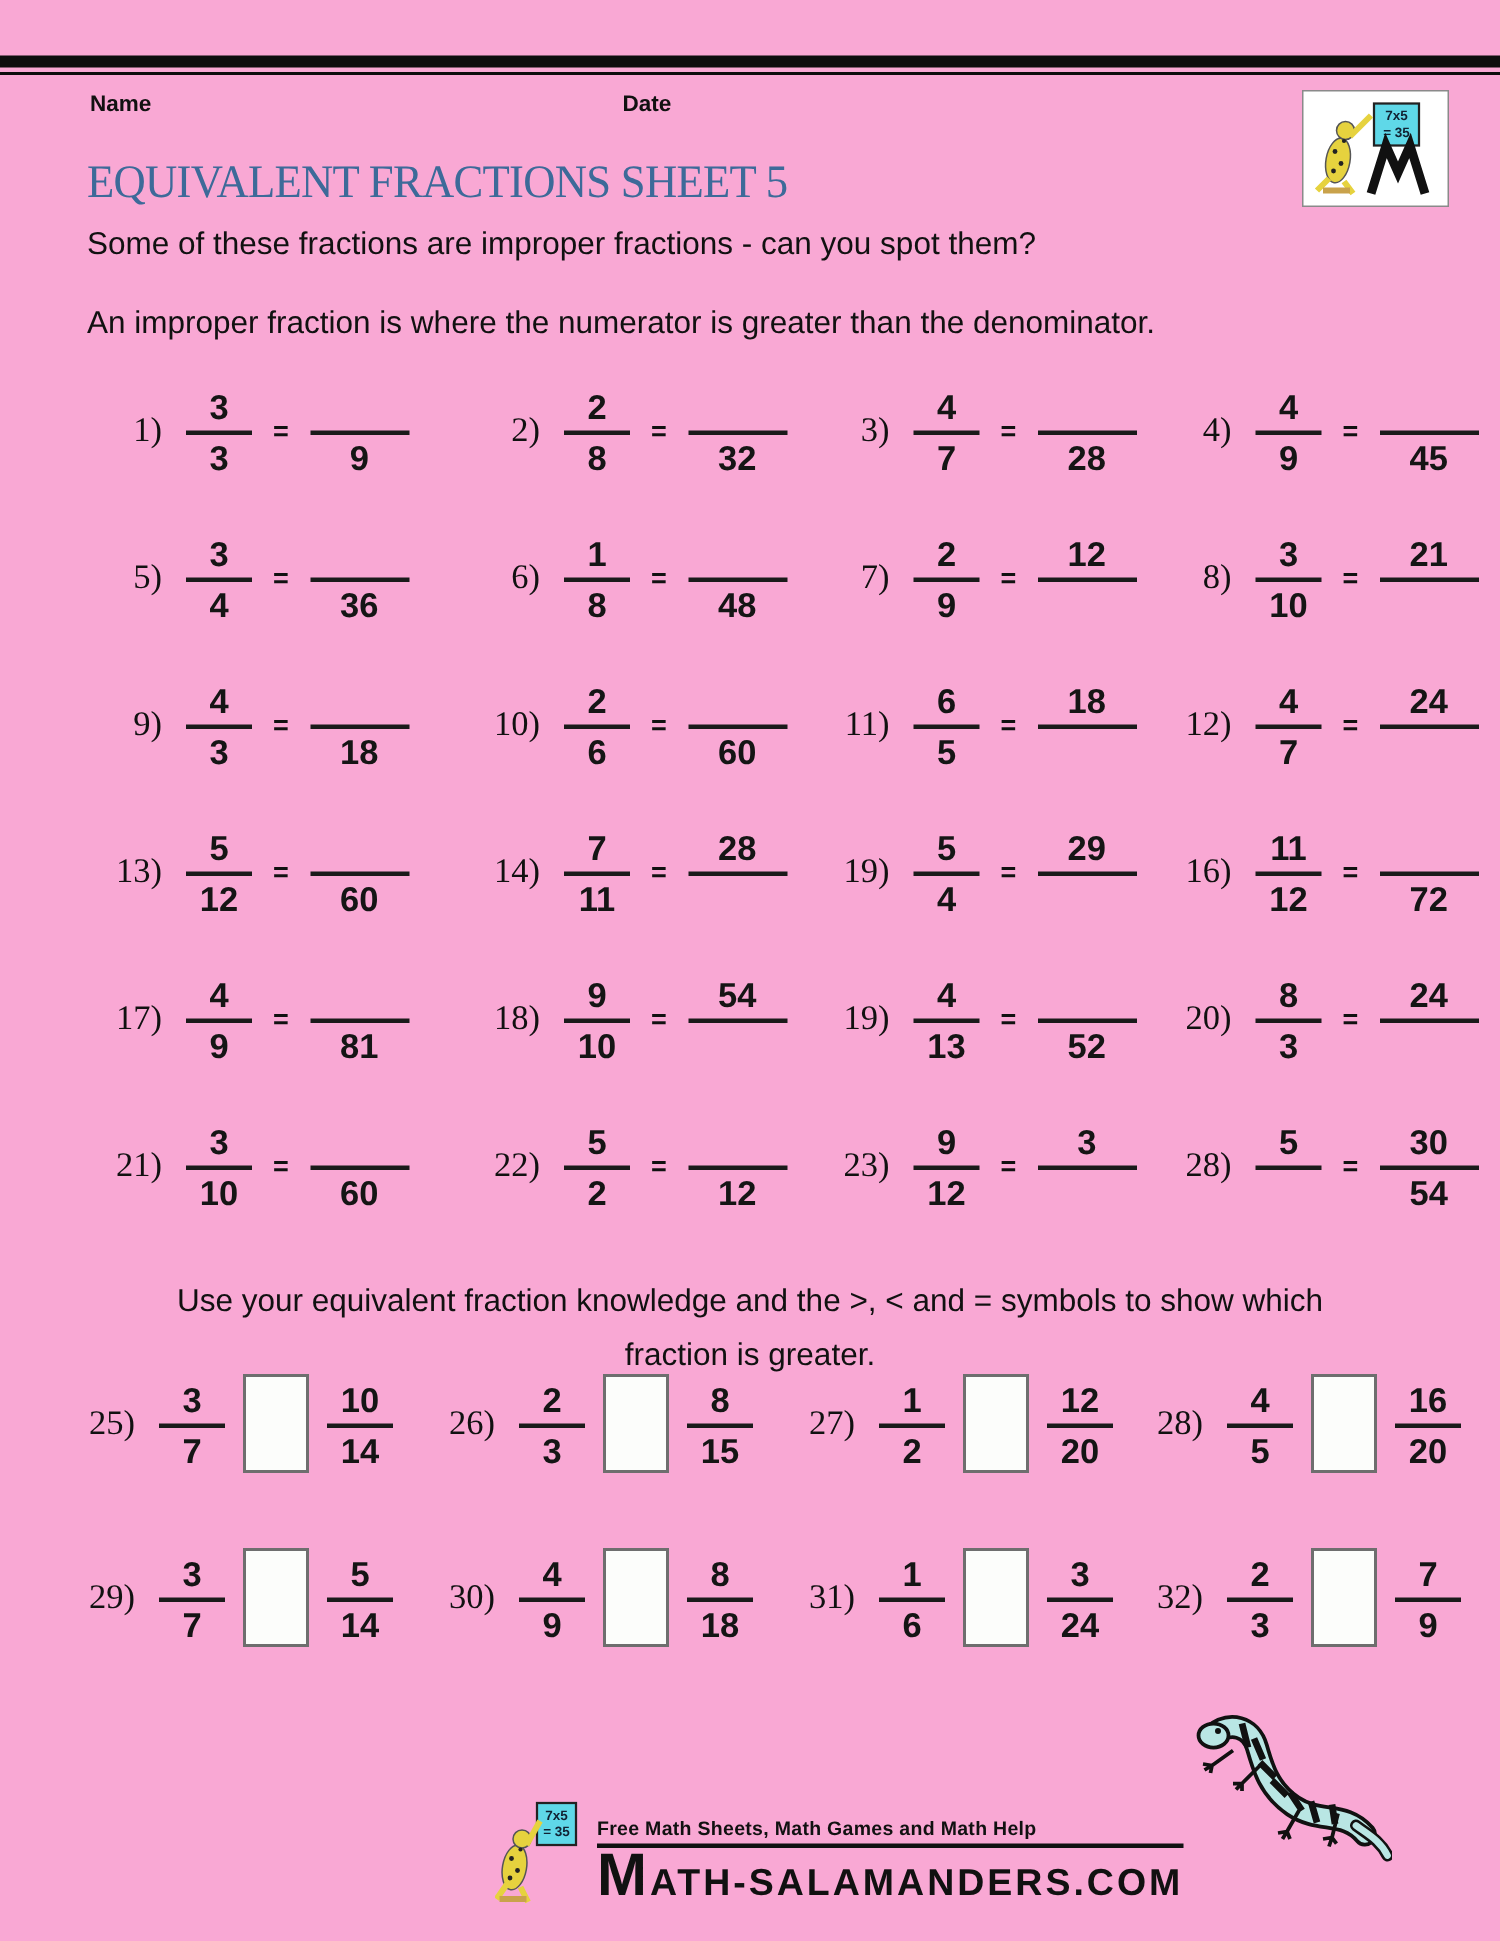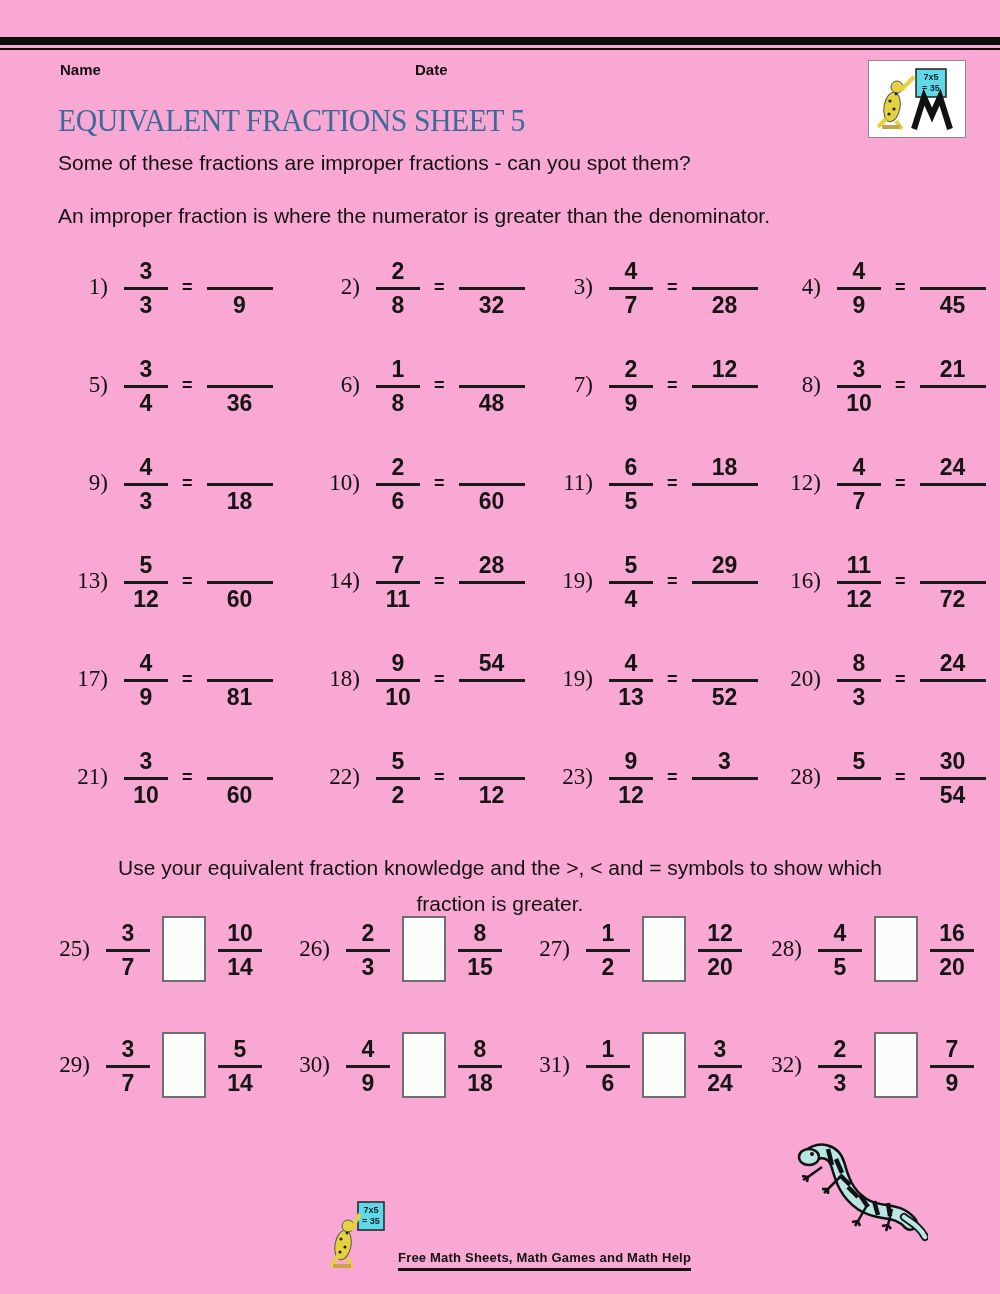--- a/index.html
+++ b/index.html
@@ -513,20 +513,21 @@
       <path d="M8 56 L1 66 M17 58 L22 68" stroke="#e6d23e" stroke-width="4" fill="none"></path>
       <circle cx="11" cy="39" r="1.6" fill="#222"></circle>
         <circle cx="15" cy="47" r="1.6" fill="#222"></circle>
       <circle cx="10" cy="52" r="1.6" fill="#222"></circle>
         <circle cx="17" cy="33" r="1.4" fill="#222"></circle>
       <rect x="3" y="64" width="18" height="4" fill="#c9a24b"></rect>
     </svg>
     <div class="footer-text">
       <span class="tagline">Free Math Sheets, Math Games and Math Help</span>
       <span class="footer-line"></span>
+      <span class="brand">Math-Salamanders.com</span>
     </div>
   </div>
 
   <svg class="lizard" width="140" height="105" viewBox="0 0 140 105">
     <path d="M20 14 C 32 4, 46 8, 50 22 C 54 36, 58 50, 74 61 C 92 73, 108 64, 122 80" fill="none" stroke="#111" stroke-width="16" stroke-linecap="round"></path>
     <path d="M20 14 C 32 4, 46 8, 50 22 C 54 36, 58 50, 74 61 C 92 73, 108 64, 122 80" fill="none" stroke="#b9e6e4" stroke-width="11" stroke-linecap="round"></path>
     <path d="M116 74 C 124 80, 132 84, 137 94" fill="none" stroke="#111" stroke-width="8" stroke-linecap="round"></path>
     <path d="M116 74 C 124 80, 132 84, 137 94" fill="none" stroke="#b9e6e4" stroke-width="4.5" stroke-linecap="round"></path>
     <path d="M40 6 l4 16 M48 16 l6 14 M52 32 l10 10 M60 44 l10 10 M72 52 l8 12 M86 58 l4 14 M100 60 l2 13" stroke="#111" stroke-width="4.5"></path>
     <ellipse cx="21" cy="14" rx="10" ry="8" fill="#b9e6e4" stroke="#111" stroke-width="2.5"></ellipse>

